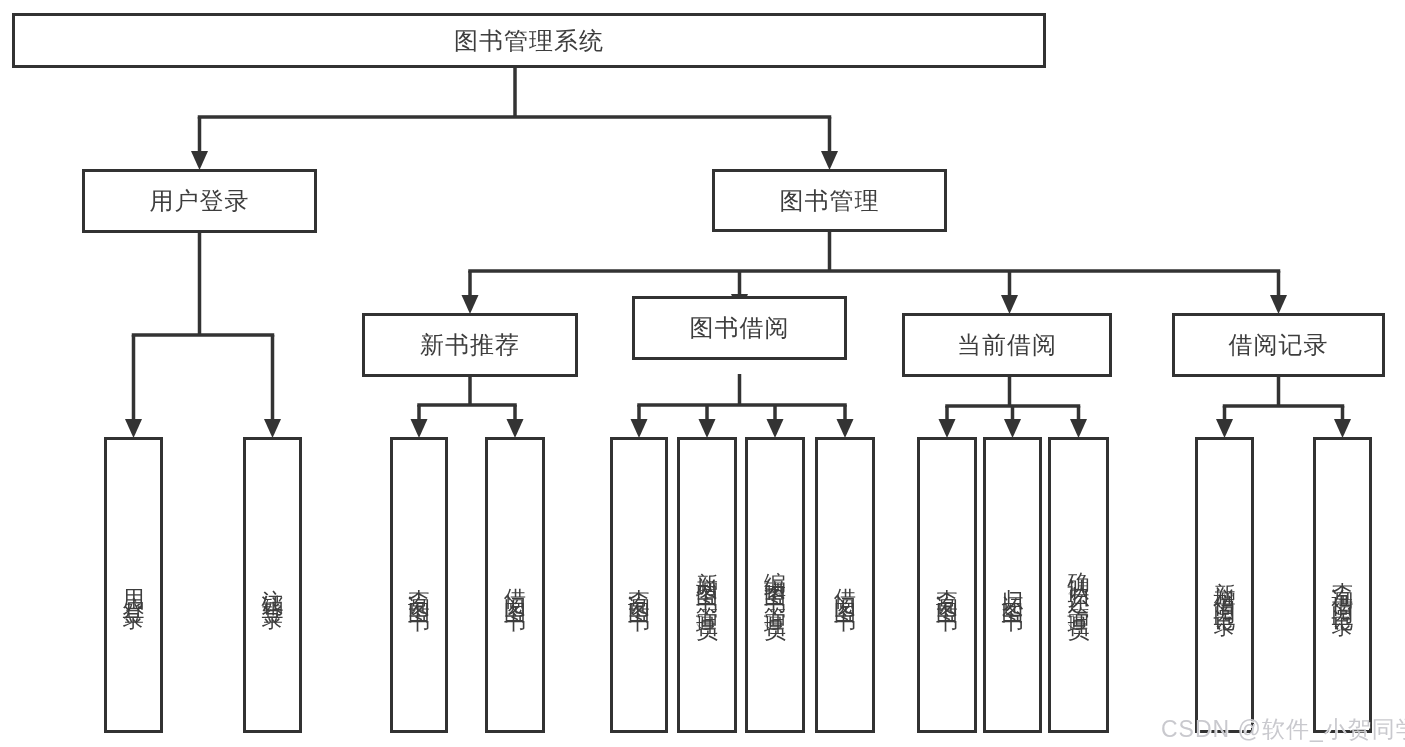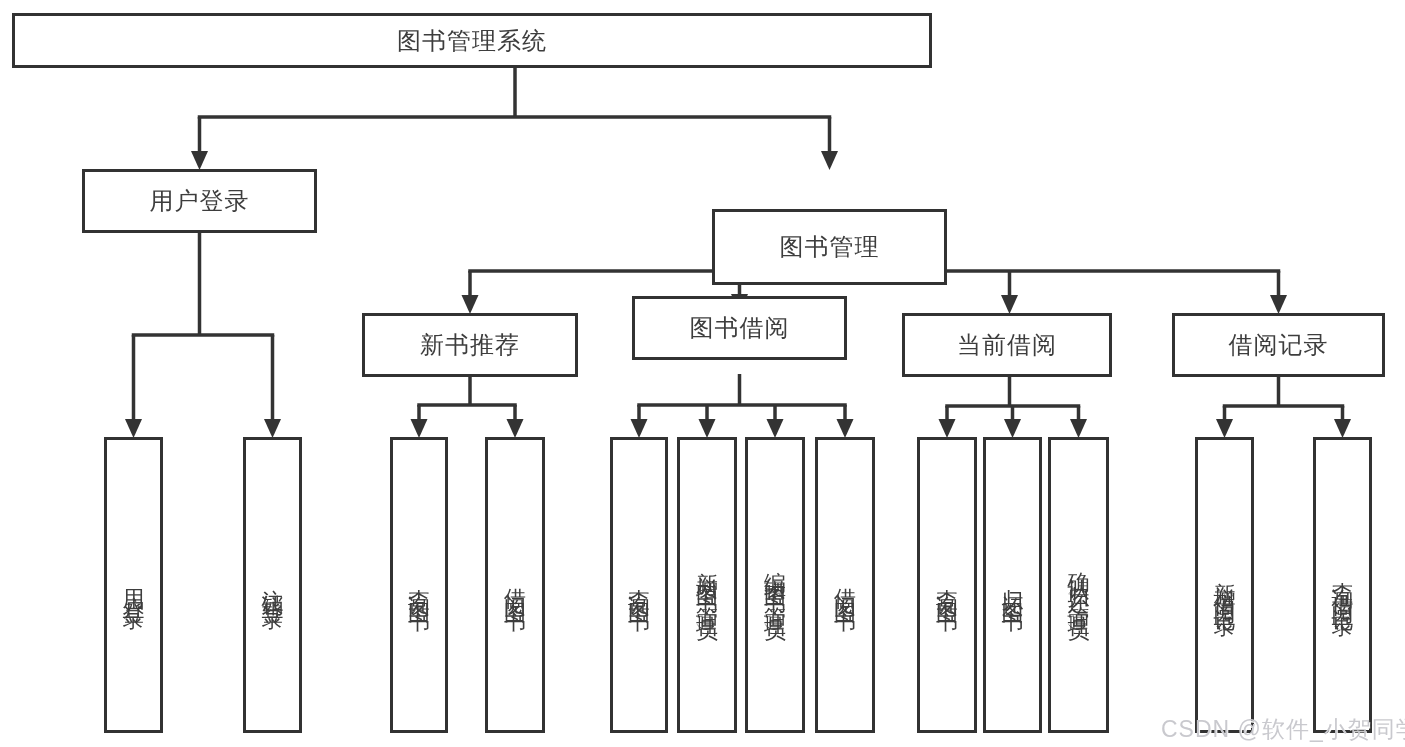--- a/index.html
+++ b/index.html
@@ -108,28 +108,28 @@
       <line x1="1078.5" y1="406" x2="1078.5" y2="423" stroke="#333333" stroke-width="3.5"></line>
       <polygon points="1070,419 1087,419 1078.5,438" fill="#333333"></polygon>
       <line x1="1278.5" y1="375" x2="1278.5" y2="406" stroke="#333333" stroke-width="3.5"></line>
       <line x1="1222.75" y1="406" x2="1344.25" y2="406" stroke="#333333" stroke-width="3.5"></line>
       <line x1="1224.5" y1="406" x2="1224.5" y2="423" stroke="#333333" stroke-width="3.5"></line>
       <polygon points="1216,419 1233,419 1224.5,438" fill="#333333"></polygon>
       <line x1="1342.5" y1="406" x2="1342.5" y2="423" stroke="#333333" stroke-width="3.5"></line>
       <polygon points="1334,419 1351,419 1342.5,438" fill="#333333"></polygon>
     </svg>
 
-  <div class="box hbox" id="n-root" style="left: 12px; top: 13px; width: 920px; height: 55px;">
+  <div class="box hbox" id="n-root" style="left: 12px; top: 13px; width: 1034px; height: 55px;">
     <span class="label">图书管理系统</span>
   </div>
 
   <div class="box hbox" id="n-login" style="left: 82px; top: 169px; width: 235px; height: 64px;">
     <span class="label">用户登录</span>
   </div>
-  <div class="box hbox" id="n-mgmt" style="left: 712px; top: 169px; width: 235px; height: 76px; margin-top: 40px;">
+  <div class="box hbox" id="n-mgmt" style="left: 712px; top: 169px; width: 235px; height: 63px;">
     <span class="label">图书管理</span>
   </div>
 
   <div class="box hbox" id="n-rec" style="left: 362px; top: 313px; width: 216px; height: 64px;">
     <span class="label">新书推荐</span>
   </div>
   <div class="box hbox" id="n-bor" style="left: 632px; top: 296px; width: 215px; height: 64px;">
     <span class="label">图书借阅</span>
   </div>
   <div class="box hbox" id="n-cur" style="left: 902px; top: 313px; width: 210px; height: 64px;">

